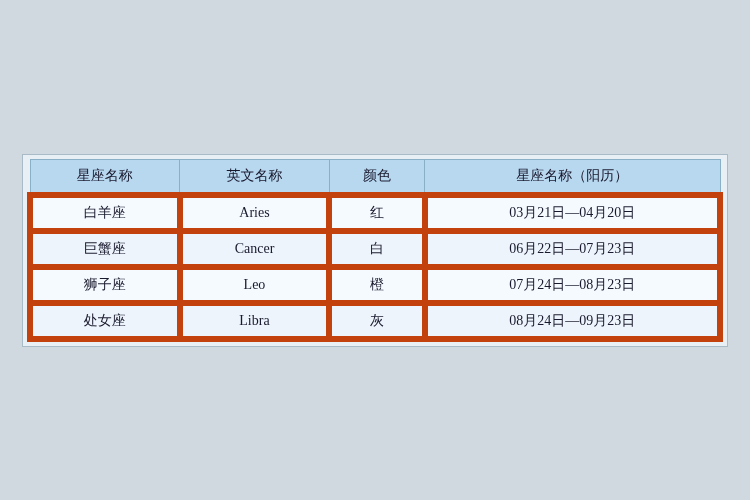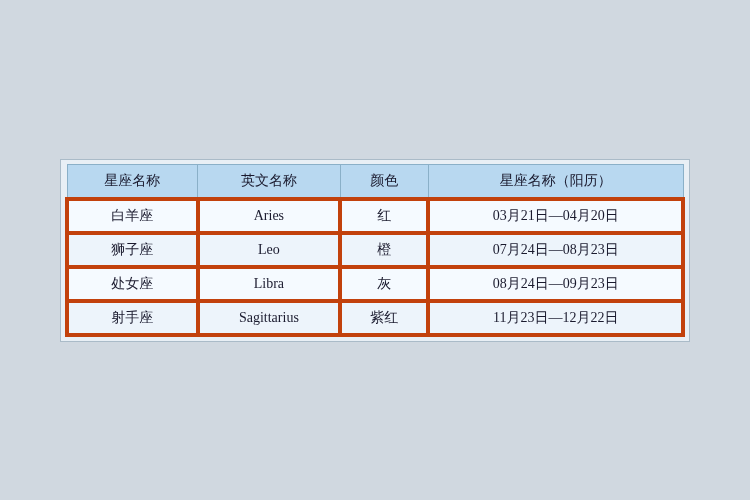--- a/index.html
+++ b/index.html
@@ -20,35 +20,35 @@
     }
 
     .table-container {
       background-color: #e8eff5;
       border: 1px solid #aabbc8;
       padding: 4px;
     }
 
     table {
       border-collapse: collapse;
-      width: 620px;
+      width: 696px;
     }
 
     th {
       background-color: #b8d8f0;
       border: 1px solid #8ab0c8;
       padding: 7px 10px;
       text-align: center;
       font-weight: normal;
       font-size: 14px;
       color: #1a1a2e;
     }
 
     td {
-      border: 4px solid #c2410c;
+      border: 6px solid #c2410c;
       padding: 6px 10px;
       text-align: center;
       background-color: #f5faff;
       color: #1a1a2e;
       font-size: 14px;
     }
 
     tr:nth-child(even) td {
       background-color: #edf4fb;
     }
@@ -67,32 +67,32 @@
       </tr>
     </thead>
     <tbody id="table-body">
     <tr>
           <td>白羊座</td>
           <td>Aries</td>
           <td>红</td>
           <td>03月21日—04月20日</td>
         </tr>
         <tr>
+          <td>巨蟹座</td>
+          <td>Cancer</td>
+          <td>白</td>
+          <td>06月22日—07月23日</td>
+        </tr>
+        <tr>
           <td>狮子座</td>
           <td>Leo</td>
           <td>橙</td>
           <td>07月24日—08月23日</td>
         </tr>
         <tr>
           <td>处女座</td>
           <td>Libra</td>
           <td>灰</td>
           <td>08月24日—09月23日</td>
         </tr>
-        <tr>
-          <td>射手座</td>
-          <td>Sagittarius</td>
-          <td>紫红</td>
-          <td>11月23日—12月22日</td>
-        </tr>
       </tbody>
   </table>
 </div>
 
 </body></html>

